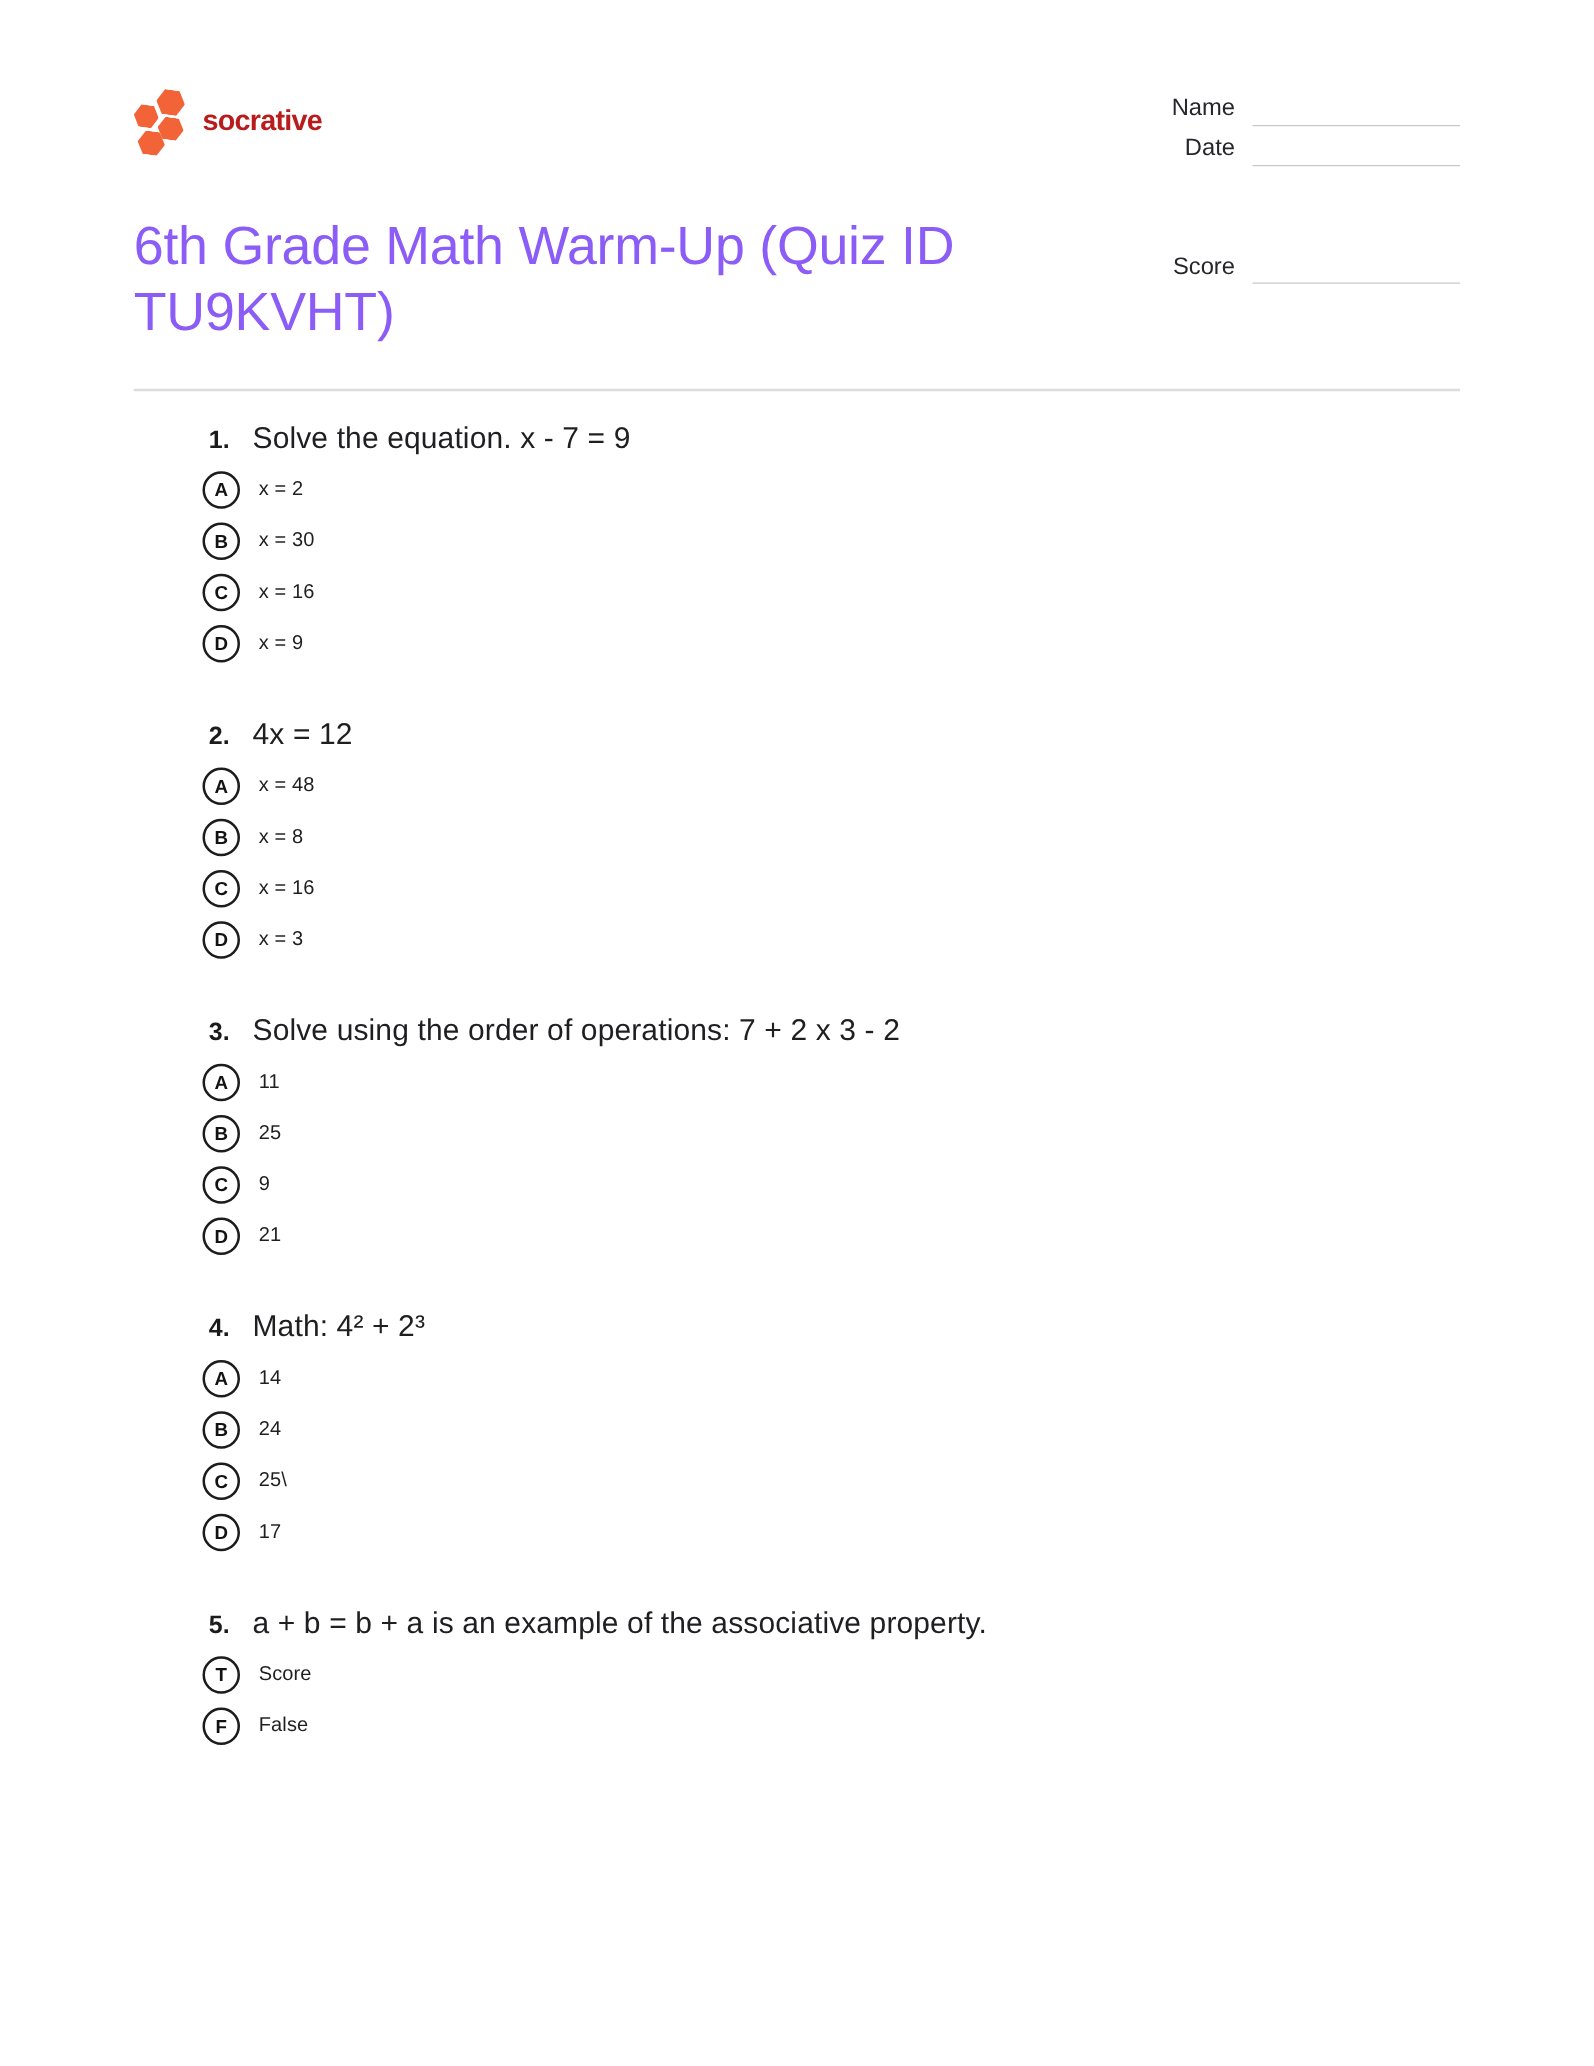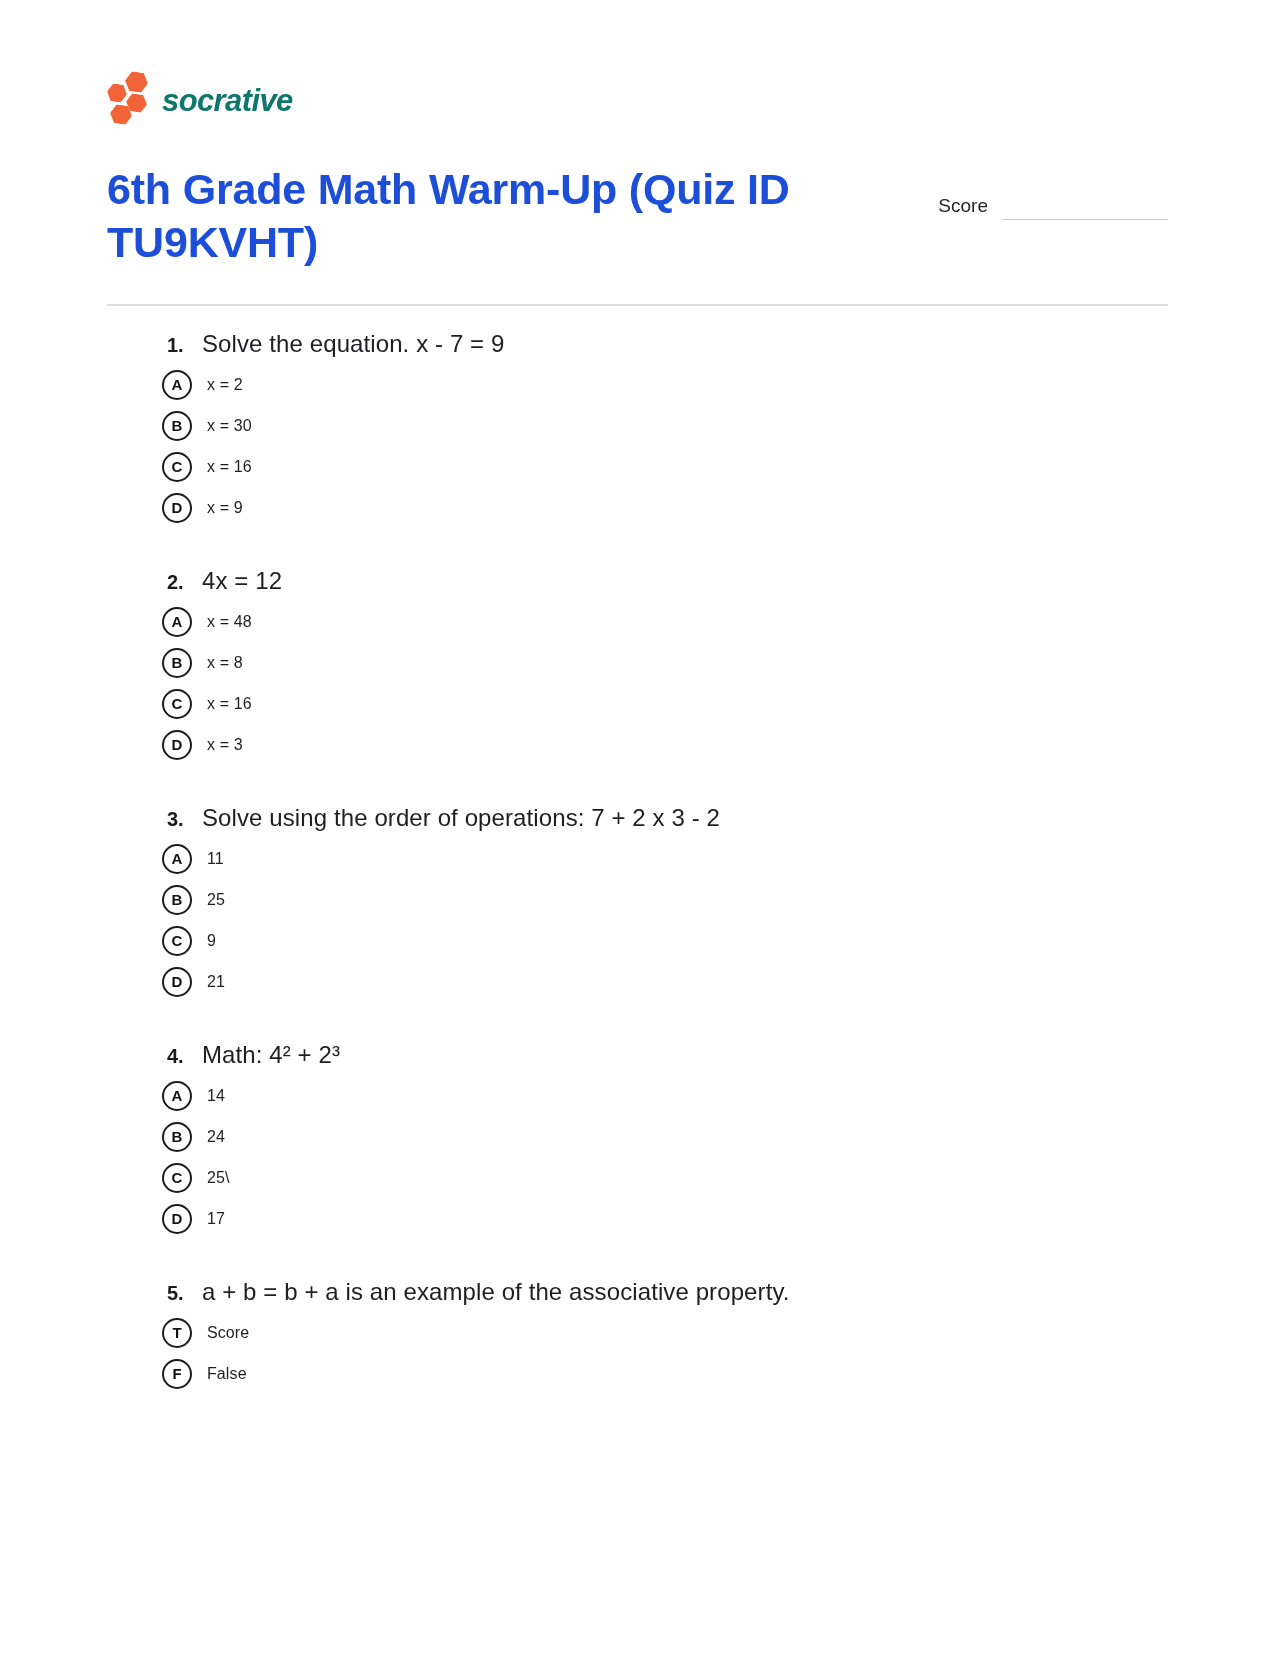--- a/index.html
+++ b/index.html
@@ -26,27 +26,26 @@
     position: absolute;
     background: #F26438;
     clip-path: polygon(25% 0, 75% 0, 100% 50%, 75% 100%, 25% 100%, 0 50%);
     transform: rotate(8deg);
   }
   .hex-a { left: 18px; top: 0;    width: 23px; height: 20px; }
   .hex-b { left: 0;    top: 12px; width: 20px; height: 18px; }
   .hex-c { left: 19px; top: 22px; width: 21px; height: 18px; }
   .hex-d { left: 3px;  top: 33px; width: 22px; height: 19px; }
   .wordmark {
-    font-size: 31px;
+    font-size: 23px;
     font-weight: 700;
-    color: #0f766e;
+    color: #b91c1c;
     letter-spacing: -0.6px;
     line-height: 1;
     margin-top: 13px;
-    font-style: italic;
   }
 
   .fields { display: flex; flex-direction: column; gap: 7px; padding-top: 4px; }
   .field-row { display: flex; align-items: flex-end; }
   .field-label {
     font-size: 19px;
     color: #26262b;
     width: 62px;
     text-align: right;
     line-height: 1.2;
@@ -58,22 +57,22 @@
     height: 22px;
     margin-left: 14px;
     flex: none;
   }
 
   
   .title-row { display: flex; justify-content: space-between; align-items: flex-start; margin-top: 38px; }
   .page-title {
     font-size: 43px;
     line-height: 1.24;
-    font-weight: 700;
-    color: #1d4ed8;
+    font-weight: 400;
+    color: #8b5cf6;
     letter-spacing: -0.2px;
     max-width: 720px;
   }
   .score-field { margin-top: 32px; }
 
   .divider {
     border: none;
     border-top: 2px solid #dcdcdc;
     margin-top: 34px;
   }
@@ -109,20 +108,30 @@
     <div class="logo">
       <div class="hex-cluster">
         <span class="hex hex-a"></span>
         <span class="hex hex-b"></span>
         <span class="hex hex-c"></span>
         <span class="hex hex-d"></span>
       </div>
       <span class="wordmark">socrative</span>
     </div>
 
+    <div class="fields">
+      <div class="field-row">
+        <span class="field-label">Name</span>
+        <span class="field-line"></span>
+      </div>
+      <div class="field-row">
+        <span class="field-label">Date</span>
+        <span class="field-line"></span>
+      </div>
+    </div>
   </div>
 
   <div class="title-row">
     <h1 class="page-title">6th Grade Math Warm-Up (Quiz ID TU9KVHT)</h1>
     <div class="field-row score-field">
       <span class="field-label">Score</span>
       <span class="field-line"></span>
     </div>
   </div>
 

